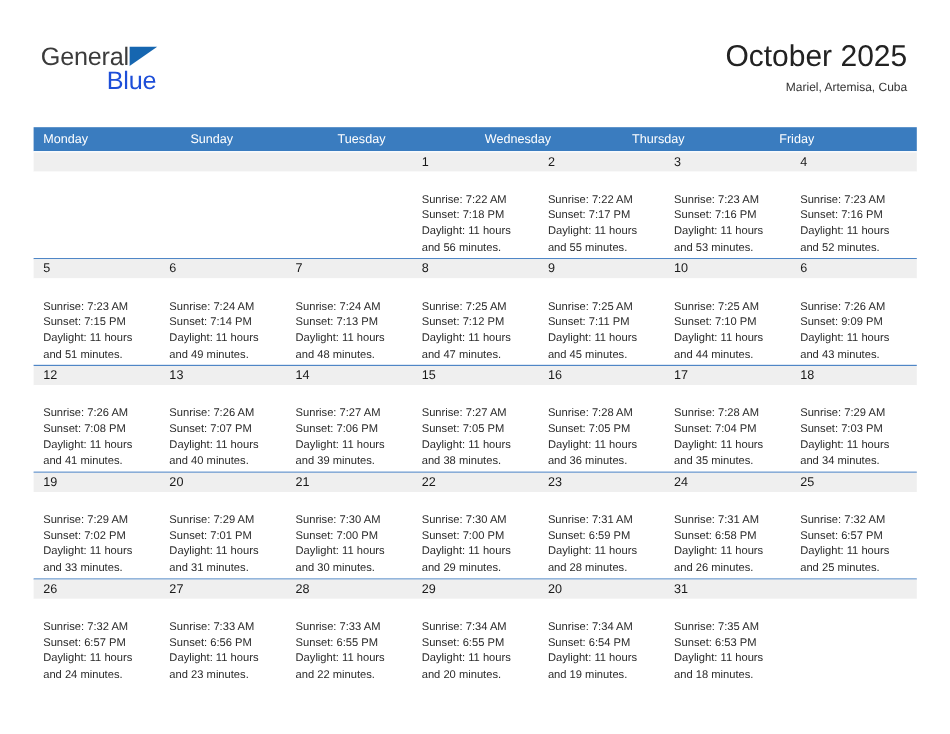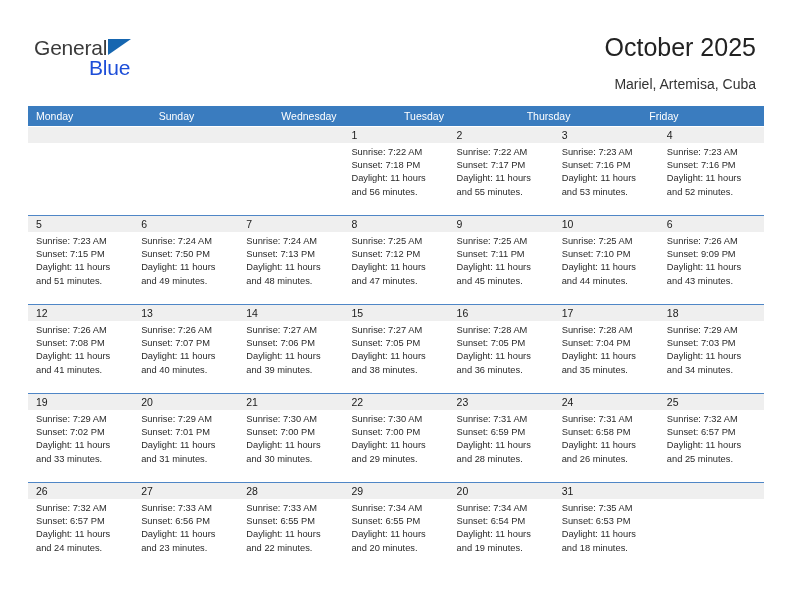--- a/index.html
+++ b/index.html
@@ -44,24 +44,24 @@
     text-align: right;
   }
   .cal-title {
     font-size: 25px;
     color: #222222;
     font-weight: normal;
     line-height: 30px;
     white-space: nowrap;
   }
   .cal-subtitle {
-    font-size: 14px;
+    font-size: 10px;
     color: #333333;
     line-height: 20px;
-    margin-top: 12px;
+    margin-top: 2px;
     white-space: nowrap;
   }
 
   
   .calendar {
     position: absolute;
     left: 28px; top: 106px;
     width: 736px;
   }
   .weekday-row {
@@ -96,21 +96,21 @@
     line-height: 16px;
     padding-left: 8px;
   }
   .details-band {
     display: flex;
     height: 72px;
     background: #ffffff;
   }
   .daycell {
     flex: 1 1 0;
-    padding: 3px 6px 0 8px;
+    padding: 17px 6px 0 8px;
   }
   .dayline {
     font-size: 9.3px;
     color: #2a2a2a;
     line-height: 13.2px;
     white-space: nowrap;
   }
   .empty { }
 </style>
 </head>
@@ -128,22 +128,22 @@
     <div class="title-block">
       <div class="cal-title">October 2025</div>
       <div class="cal-subtitle">Mariel, Artemisa, Cuba</div>
     </div>
   </div>
 
   <div class="calendar">
     <div class="weekday-row" id="weekday-row">
         <div class="weekday">Monday</div>
         <div class="weekday">Sunday</div>
+        <div class="weekday">Tuesday</div>
         <div class="weekday">Wednesday</div>
-        <div class="weekday">Tuesday</div>
         <div class="weekday">Thursday</div>
         <div class="weekday">Friday</div>
       </div>
     <div id="weeks-container">
         <div class="week">
           <div class="numbers-band">
             <div class="daynum"></div>
             <div class="daynum"></div>
             <div class="daynum"></div>
             <div class="daynum">1</div>
@@ -193,21 +193,21 @@
           </div>
           <div class="details-band">
             <div class="daycell">
               <div class="dayline">Sunrise: 7:23 AM</div>
               <div class="dayline">Sunset: 7:15 PM</div>
               <div class="dayline">Daylight: 11 hours</div>
               <div class="dayline">and 51 minutes.</div>
             </div>
             <div class="daycell">
               <div class="dayline">Sunrise: 7:24 AM</div>
-              <div class="dayline">Sunset: 7:50 PM</div>
+              <div class="dayline">Sunset: 7:14 PM</div>
               <div class="dayline">Daylight: 11 hours</div>
               <div class="dayline">and 49 minutes.</div>
             </div>
             <div class="daycell">
               <div class="dayline">Sunrise: 7:24 AM</div>
               <div class="dayline">Sunset: 7:13 PM</div>
               <div class="dayline">Daylight: 11 hours</div>
               <div class="dayline">and 48 minutes.</div>
             </div>
             <div class="daycell">

